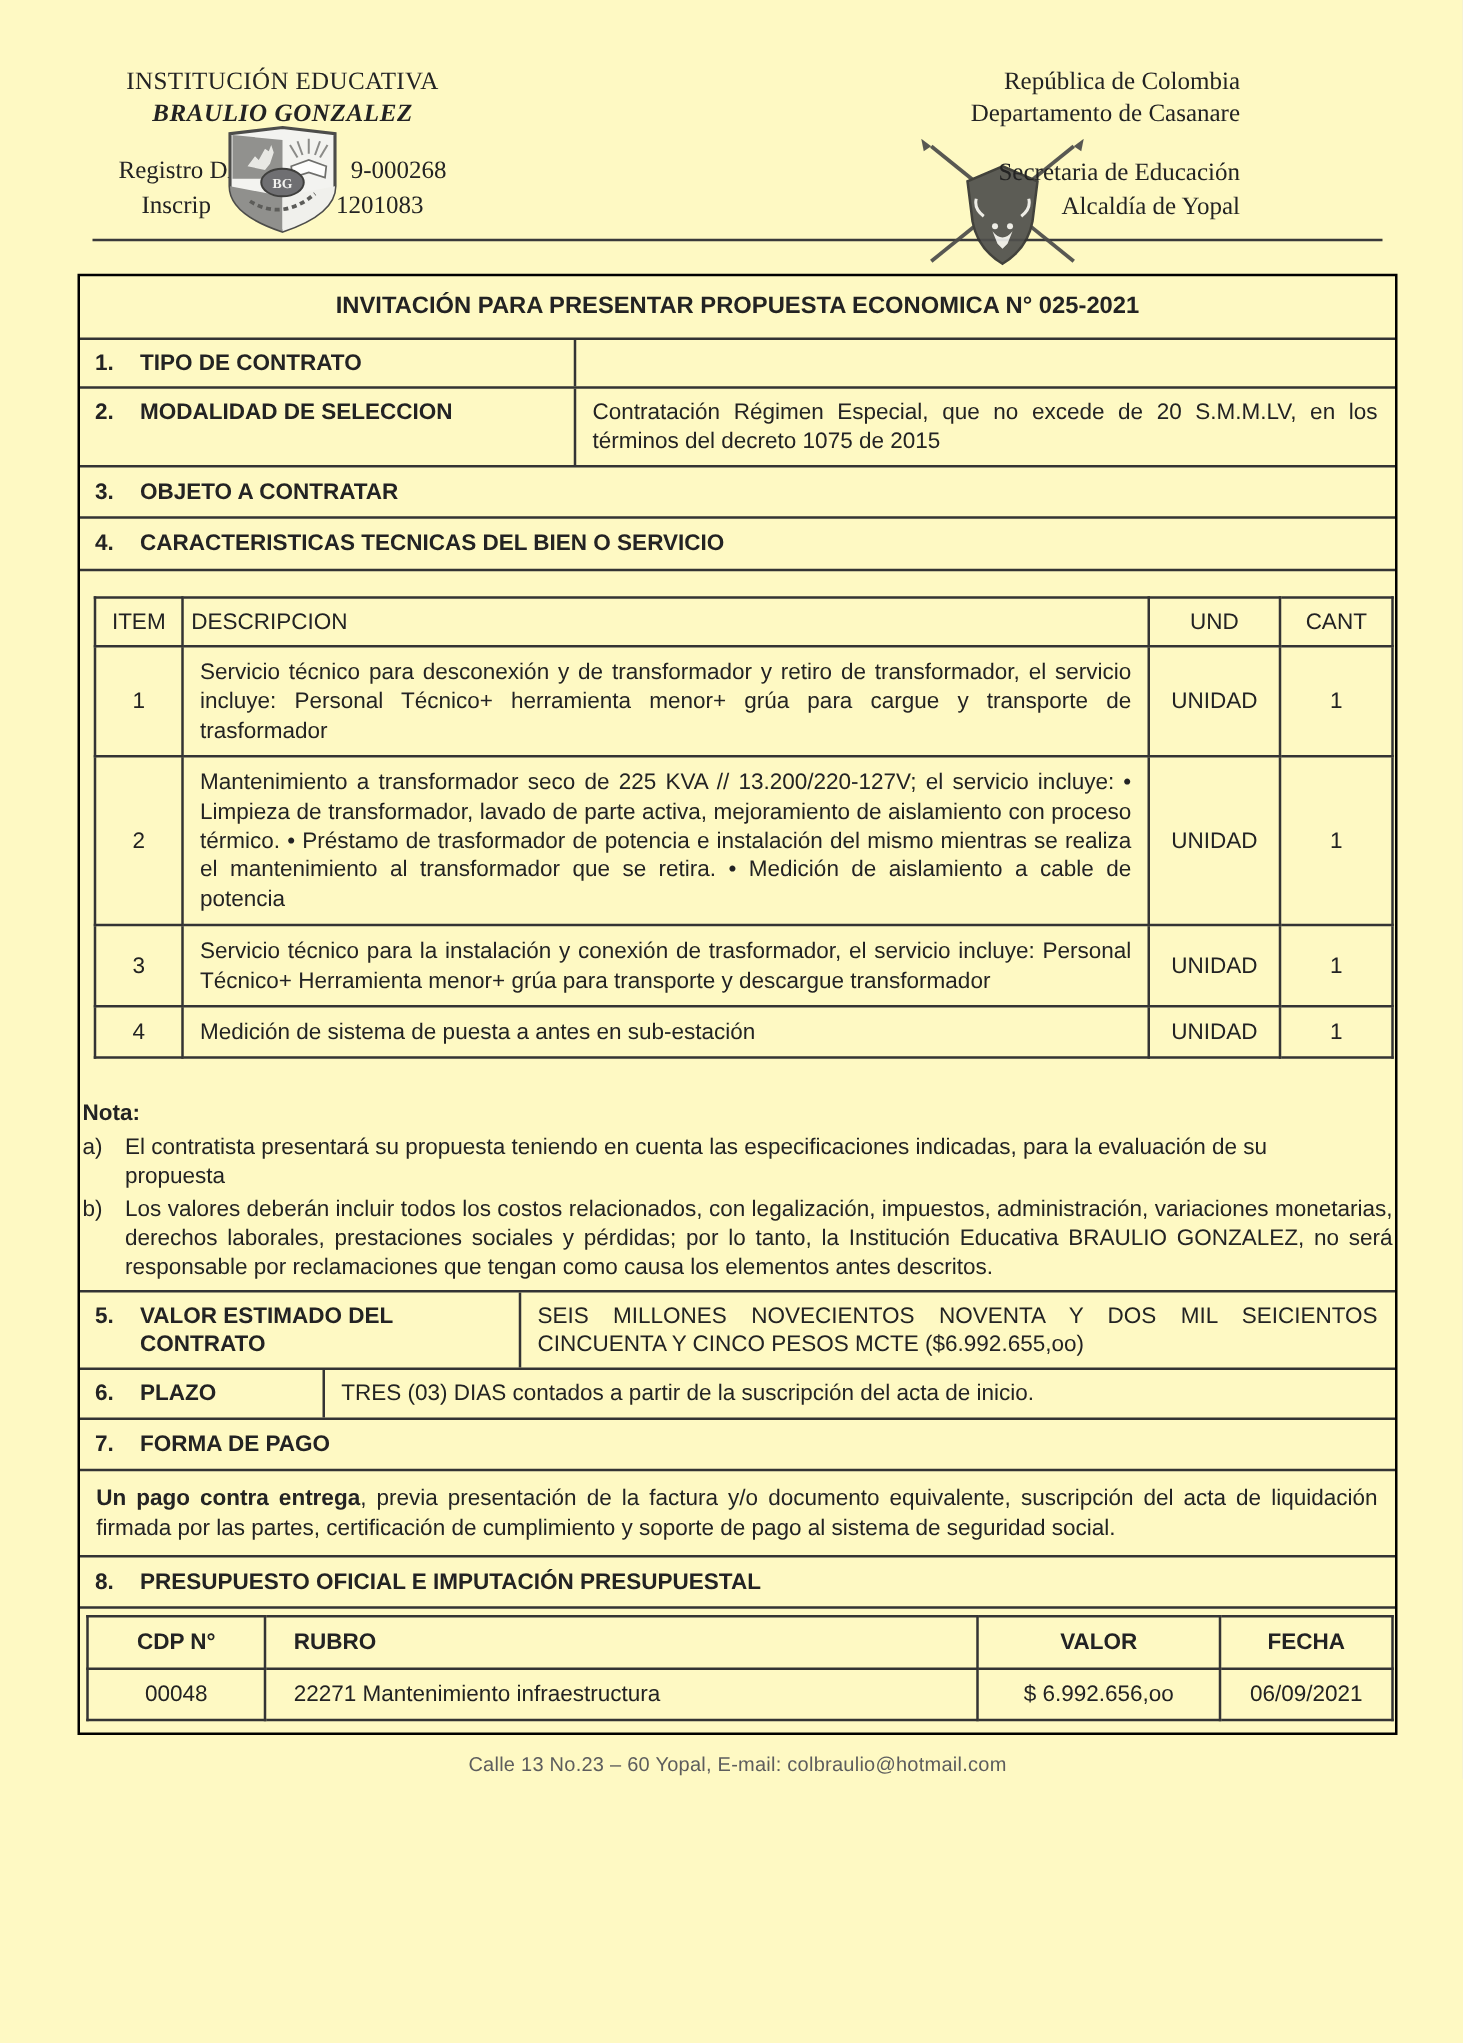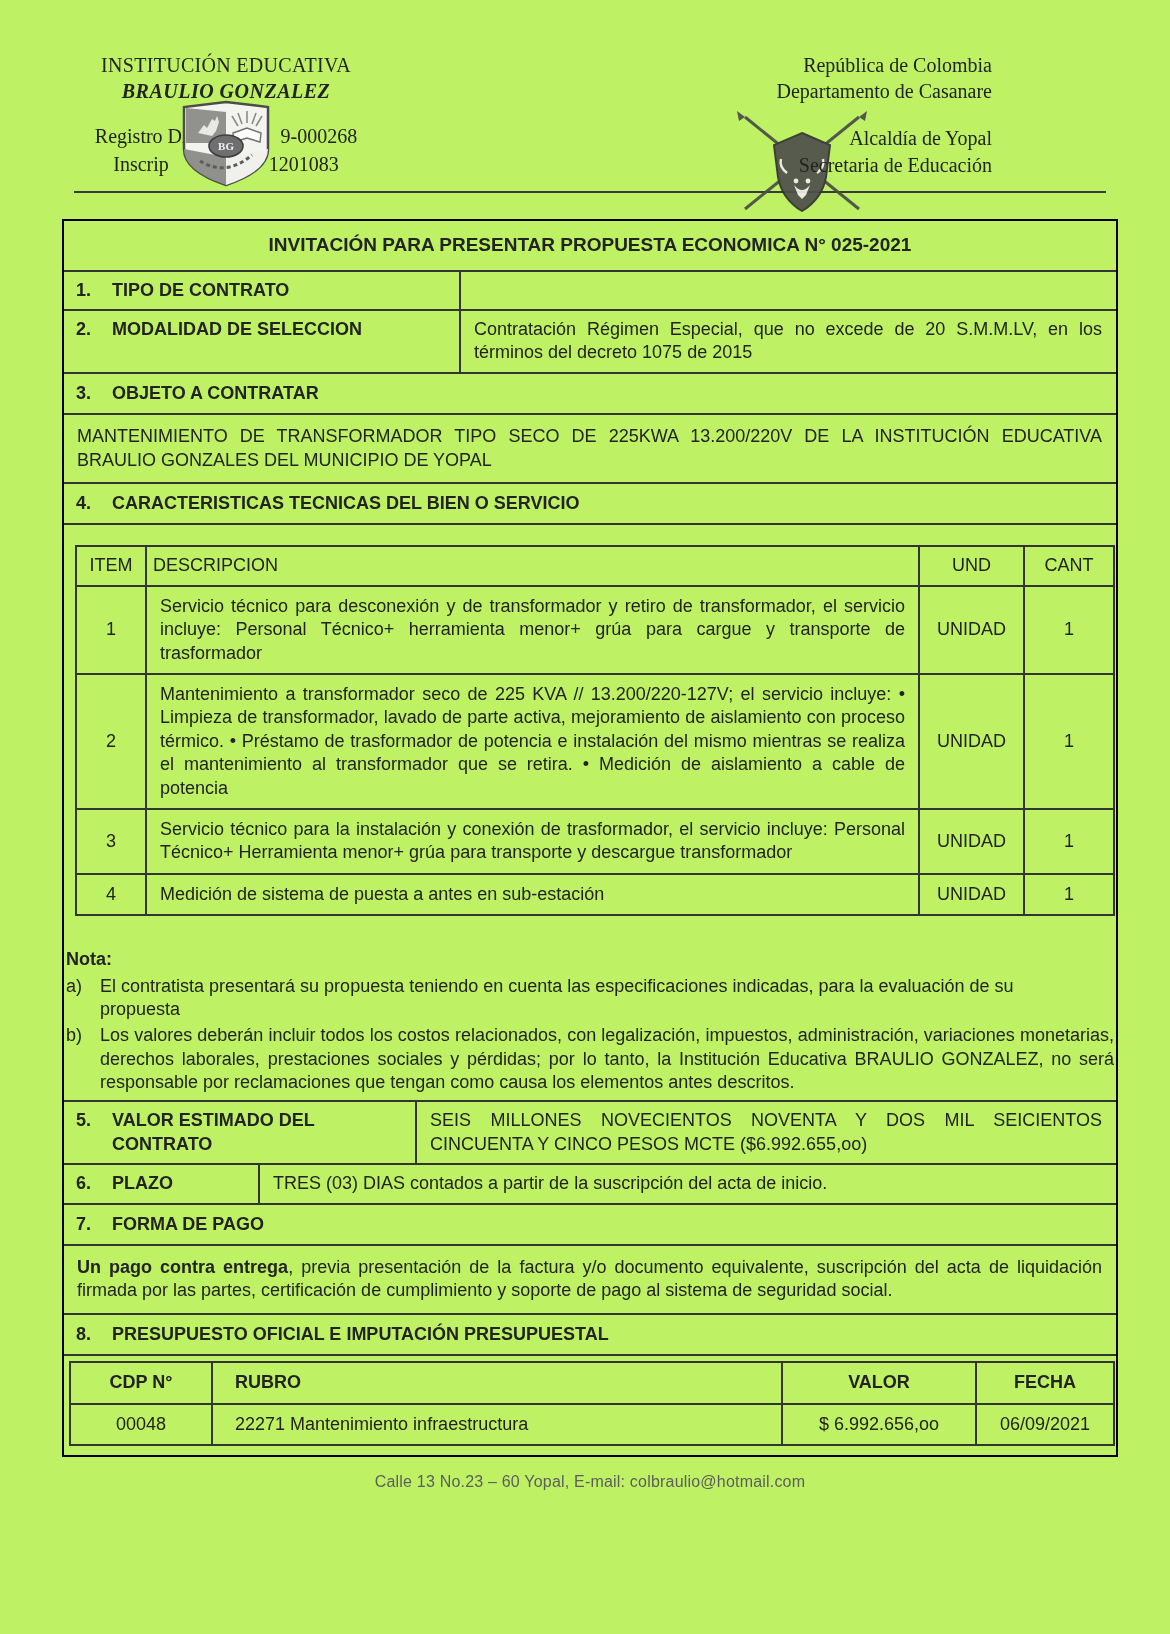--- a/index.html
+++ b/index.html
@@ -1,18 +1,18 @@
 <!DOCTYPE html>
 <html><head>
 <meta charset="utf-8">
 <style>
   * { margin:0; padding:0; box-sizing:border-box; }
   body { background:#e8e8e8; font-family:"Liberation Sans", sans-serif; }
   .page {
-    width:1170px; height:1634px; background:#bef264; margin:0 auto;
+    width:1170px; height:1634px; background:#fef9c3; margin:0 auto;
     overflow:hidden; color:#232323; position:relative;
   }
   .content { padding:54px 52px 0 62px; }
 
   
   .letterhead { display:flex; justify-content:space-between; }
   .lh-left { width:300px; text-align:center; margin-left:14px; font-family:"Liberation Serif", serif; }
   .lh-left .l1 { font-size:20px; letter-spacing:.3px; }
   .lh-left .l2 { font-size:20px; font-weight:bold; font-style:italic; margin-top:3px; letter-spacing:.5px; }
   .reg-block { position:relative; margin-top:22px; font-size:20px; }
@@ -118,22 +118,22 @@
               <line x1="28" y1="6" x2="142" y2="98"></line>
             </g>
             <path d="M142 6 l8 -6 -2 10 z" fill="#4b4b49"></path>
             <path d="M28 6 l-8 -6 2 10 z" fill="#4b4b49"></path>
             <path d="M85 22 L113 34 L109 66 Q105 88 85 100 Q65 88 61 66 L57 34 Z" fill="#4f4f4c" stroke="#333331" stroke-width="2"></path>
             <path d="M77 74 q8 10 16 0 l-4 10 -4 4 -4 -4 Z" fill="#ededea"></path>
             <circle cx="79" cy="70" r="2.4" fill="#ededea"></circle>
             <circle cx="91" cy="70" r="2.4" fill="#ededea"></circle>
             <path d="M70 62 q-8 -6 -6 -14 M100 62 q8 -6 6 -14" stroke="#ededea" stroke-width="2.4" fill="none"></path>
           </svg>
+          <div class="txt">Secretaria de Educación</div>
           <div class="txt">Alcaldía de Yopal</div>
-          <div class="txt">Secretaria de Educación</div>
         </div>
       </div>
     </div>
 
     <div class="header-rule"></div>
 
     <div class="doc-table">
 
       <div class="row title-row">INVITACIÓN PARA PRESENTAR PROPUESTA ECONOMICA N° 025-2021</div>
 
@@ -150,21 +150,20 @@
             <span>MODALIDAD DE SELECCION</span>
           </div>
         <div class="vcell just">Contratación Régimen Especial, que no excede de 20 S.M.M.LV, en los términos del decreto 1075 de 2015</div>
       </div>
 
       <div class="row sec-head">
           <span class="num">3.</span>
           <span>OBJETO A CONTRATAR</span>
         </div>
 
-      <div class="row body-cell">MANTENIMIENTO DE TRANSFORMADOR TIPO SECO DE 225KWA 13.200/220V DE LA INSTITUCIÓN EDUCATIVA BRAULIO GONZALES DEL MUNICIPIO DE YOPAL</div>
 
       <div class="row sec-head">
           <span class="num">4.</span>
           <span>CARACTERISTICAS TECNICAS DEL BIEN O SERVICIO</span>
         </div>
 
       <div class="row">
         <div class="items-wrap">
           <table class="items">
             <colgroup>

